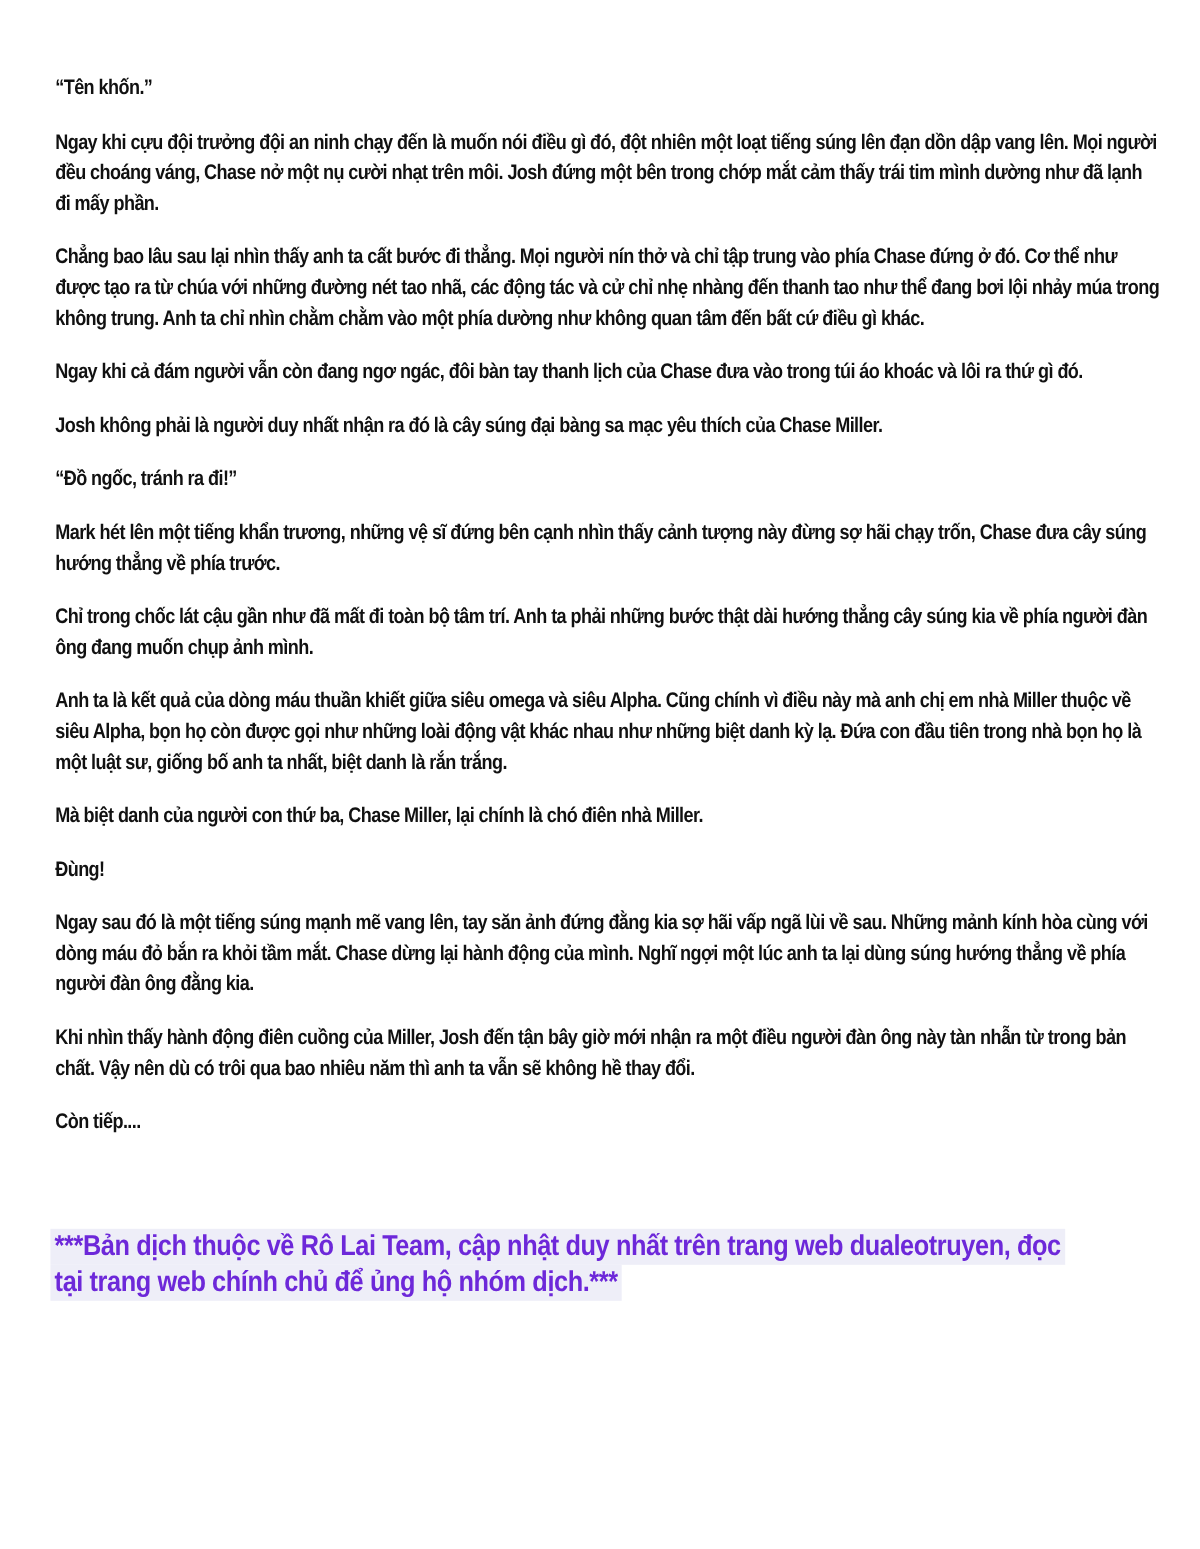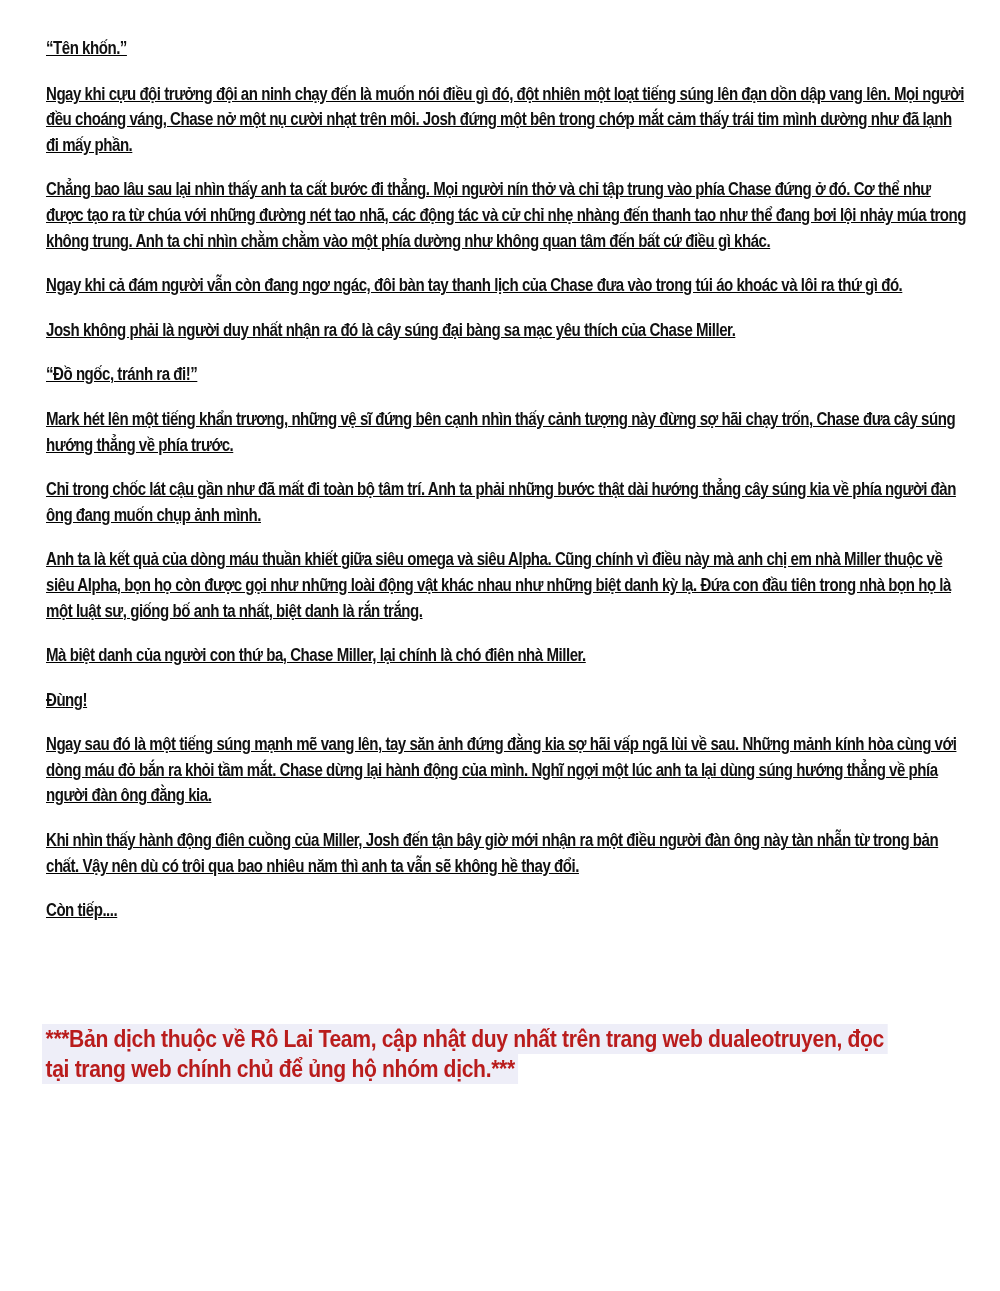--- a/index.html
+++ b/index.html
@@ -9,23 +9,22 @@
     }
     body {
       width: 1000px;
       height: 1291px;
       position: relative;
       overflow: hidden;
     }
     .page {
       position: absolute;
       left: 46px;
-      top: 36px;
+      top: 60px;
       width: 920px;
-      text-decoration: underline;
     }
     .para {
       font-family: "Liberation Sans", sans-serif;
       font-weight: bold;
       font-size: 17.5px;
       line-height: 25.6px;
       color: #111111;
       letter-spacing: -0.55px;
       margin: 0 0 19px 0;
       transform: scaleX(0.86);
@@ -36,21 +35,21 @@
     .p1 { margin-bottom: 20px; }
     .watermark {
       position: absolute;
       left: 42px;
       top: 1024px;
       width: 916px;
       font-family: "Liberation Sans", sans-serif;
       font-weight: bold;
       font-size: 24px;
       line-height: 30px;
-      color: #b91c1c;
+      color: #6d28d9;
       letter-spacing: -0.4px;
     }
     .wm-line {
       display: inline-block;
       background: #eeeef8;
       padding: 0 4px;
       transform: scaleX(0.88);
       transform-origin: left top;
       white-space: nowrap;
     }

